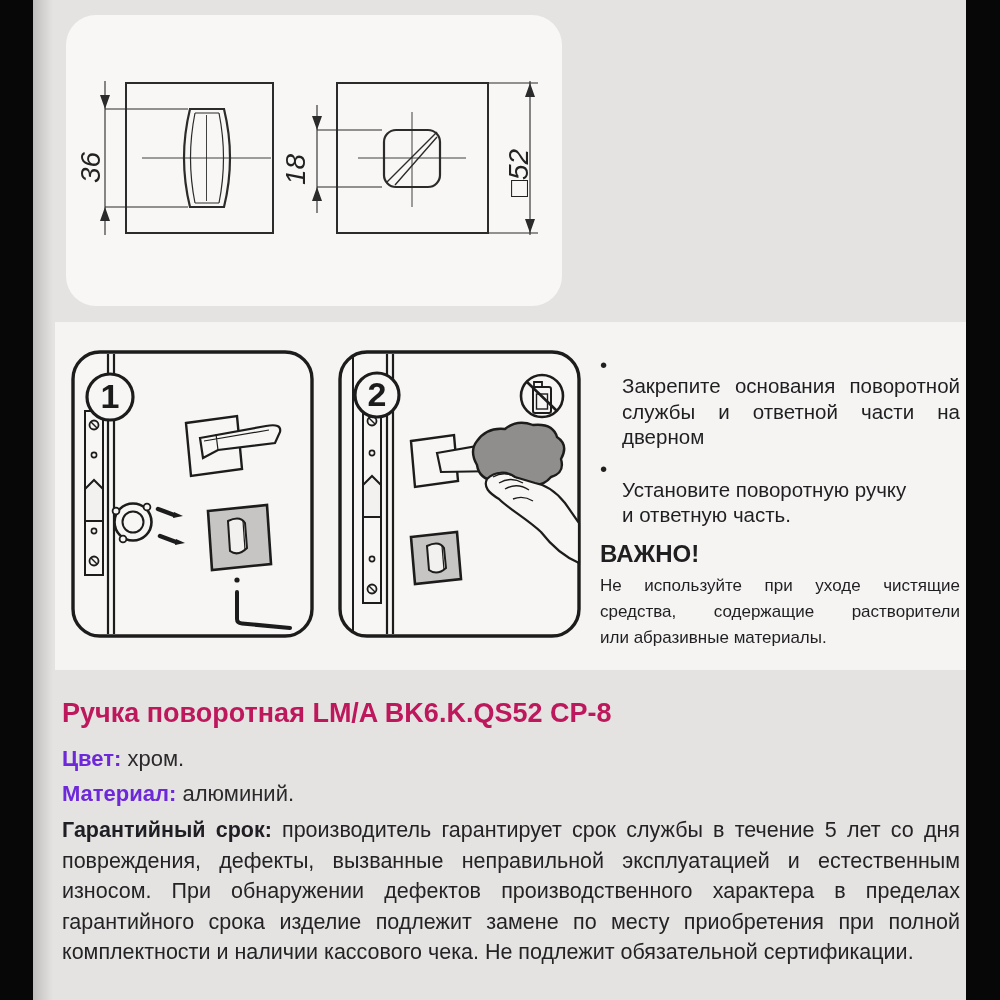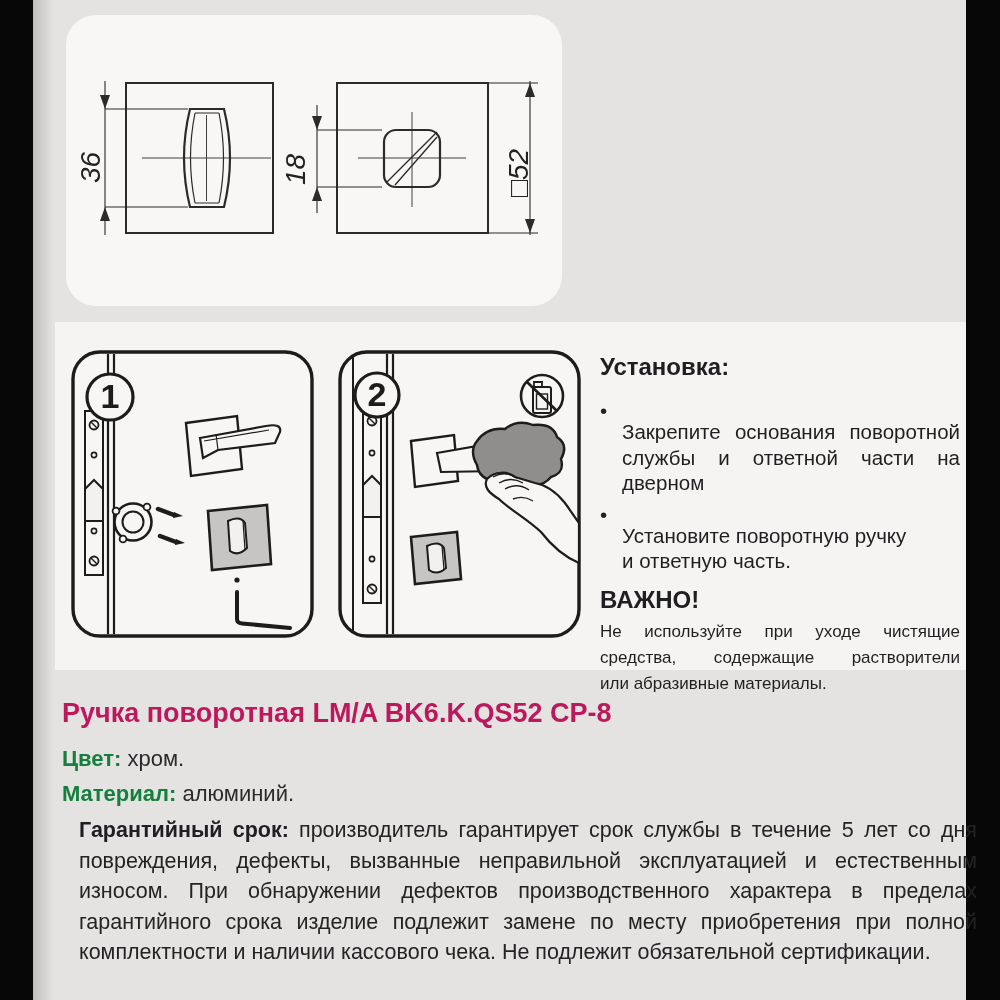--- a/index.html
+++ b/index.html
@@ -22,23 +22,23 @@
   .h-install{font-size:24px;font-weight:700;line-height:30px;margin:0 0 16px 0;}
   .bullet{display:flex;margin:0 0 6px 0;}
   .bullet .dot{width:22px;font-size:20.5px;line-height:25.5px;}
   .bullet .bt{flex:1;font-size:20.5px;line-height:25.5px;margin-top:21px;}
   .jline{text-align:justify;text-align-last:justify;}
   .h-important{font-size:24px;font-weight:700;line-height:30px;margin:11px 0 4px 0;}
   .imp-text{font-size:17px;line-height:26px;}
   
   .title{position:absolute;left:29px;top:698px;width:880px;font-size:27px;font-weight:700;color:#be185d;}
   .spec{position:absolute;left:29px;width:880px;font-size:22px;color:#2a2a2c;}
-  .spec b{color:#15803d;}
+  .spec b{color:#6d28d9;}
   .spec.color{top:746px;} .spec.material{top:781px;}
-  .warranty{position:absolute;left:46px;top:815px;width:898px;font-size:21.5px;line-height:30.5px;color:#232325;}
+  .warranty{position:absolute;left:29px;top:815px;width:898px;font-size:21.5px;line-height:30.5px;color:#232325;}
   .warranty b{color:#1e1e24;}
   svg{font-family:"Liberation Sans",sans-serif;}
   .lineart{stroke:#1c1c1c;fill:none;stroke-width:2;}
 </style>
 </head>
 <body>
 
 <div class="stage">
   <div class="bar left"></div>
   <div class="bar right"></div>
@@ -158,21 +158,20 @@
               <path d="M90 197 Q102 191 107 199 L109 219 Q100 227 92 221 Z" fill="#f2f1ef" stroke-width="2"></path>
               <path d="M105 197 L107 221" stroke-width="1.2"></path>
             </g>
           </g>
           <circle cx="40" cy="46" r="22" fill="#f7f6f4" stroke="#1c1c1c" stroke-width="3.2"></circle>
           <text x="40" y="57" font-size="34" font-weight="bold" text-anchor="middle" fill="#1c1c1c">2</text>
         </svg>
       </div>
 
       <div class="install-col">
-        <div class="h-install">Установка:</div>
 
         <div class="bullet">
           <div class="dot">•</div>
           <div class="bt">
             <div class="jline">Закрепите  основания  поворотной</div>
             <div class="jline">службы и ответной части на дверном</div>
           </div>
         </div>
 
         <div class="bullet">

